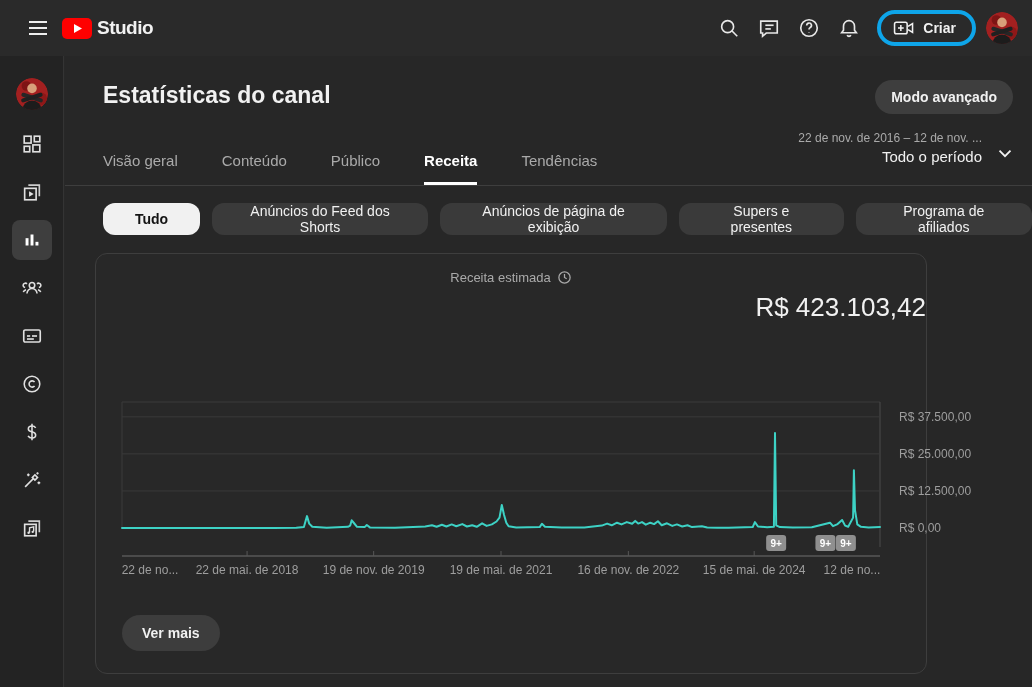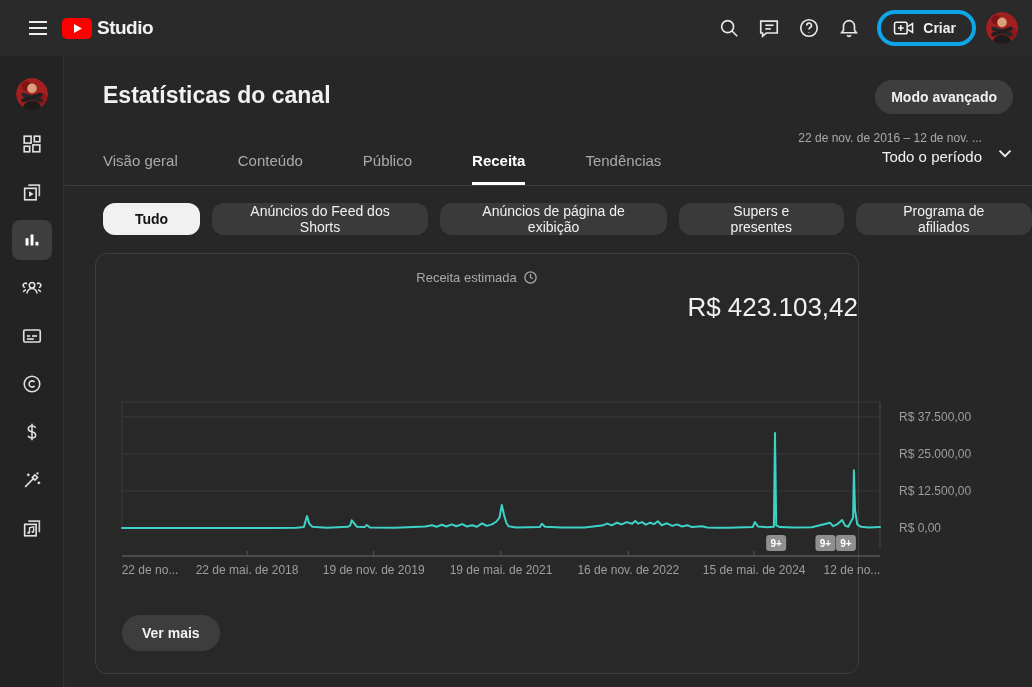--- a/index.html
+++ b/index.html
@@ -33,33 +33,33 @@
     background:transparent; border:none; cursor:pointer;}
   .side-item .icon-box{ width:40px; height:40px; display:flex; align-items:center; justify-content:center; border-radius:8px;}
   .side-item.selected .icon-box{ background:#3e3e3e; }
   
   .main{ position:absolute; left:65px; top:56px; width:967px; height:631px; background:#272727;}
   .header-area{ position:relative; height:130px; border-bottom:1px solid #3e3e3e; background:#272727;}
   .page-title{ position:absolute; left:38px; top:26px; font-size:23px; font-weight:bold; color:#f1f1f1;}
   .advanced-btn{ position:absolute; right:19px; top:24px; height:34px; padding:0 16px; border:none;
     border-radius:17px; background:#3e3e3e; color:#f1f1f1; font-size:14px; font-weight:bold;
     cursor:pointer; font-family:inherit;}
-  .tabs{ position:absolute; left:38px; bottom:0; display:flex; gap:60px;}
+  .tabs{ position:absolute; left:38px; bottom:0; display:flex; gap:44px;}
   .tab{ padding-bottom:13px; font-size:15px; color:#aaa; cursor:pointer; border-bottom:3px solid transparent;}
   .tab.selected{ color:#fff; font-weight:bold; border-bottom-color:#fff;}
   .date-selector{ position:absolute; right:50px; top:75px; text-align:right; cursor:pointer;}
   .date-range{ font-size:12px; color:#aaa; margin-bottom:3px;}
   .date-preset{ font-size:15px; color:#f1f1f1;}
   .chevron{ position:absolute; right:16px; top:86px; cursor:pointer;}
   
   .chips{ display:flex; gap:12px; margin:17px 0 0 38px;}
   .chip{ height:32px; display:flex; align-items:center; padding:0 32px; border-radius:12px;
     background:#3a3a3a; color:#f1f1f1; font-size:14px; font-weight:500; cursor:pointer; border:none; font-family:inherit;}
   .chip.selected{ background:#f1f1f1; color:#141414; font-weight:bold;}
-  .card{ position:relative; margin:18px 0 0 30px; width:764px; height:421px;
+  .card{ position:relative; margin:18px 0 0 30px; width:832px; height:421px;
     border:1px solid #3e3e3e; border-radius:12px; background:#282828;}
   .metric-header{ position:absolute; top:16px; left:0; width:100%; display:flex; align-items:center;
     justify-content:center; gap:6px; color:#aaa; font-size:13px;}
   .metric-value{ position:absolute; top:38px; left:0; width:100%; text-align:right;
     font-size:26px; color:#f1f1f1;}
   .chart-wrap{ position:absolute; left:0; top:140px; width:920px; height:200px;}
   .see-more-btn{ position:absolute; left:26px; top:361px; height:36px; padding:0 20px; border:none;
     border-radius:18px; background:#3d3d3d; color:#f1f1f1; font-size:14px; font-weight:bold;
     cursor:pointer; font-family:inherit;}
   svg text{ font-family:"Liberation Sans","DejaVu Sans",sans-serif; }

